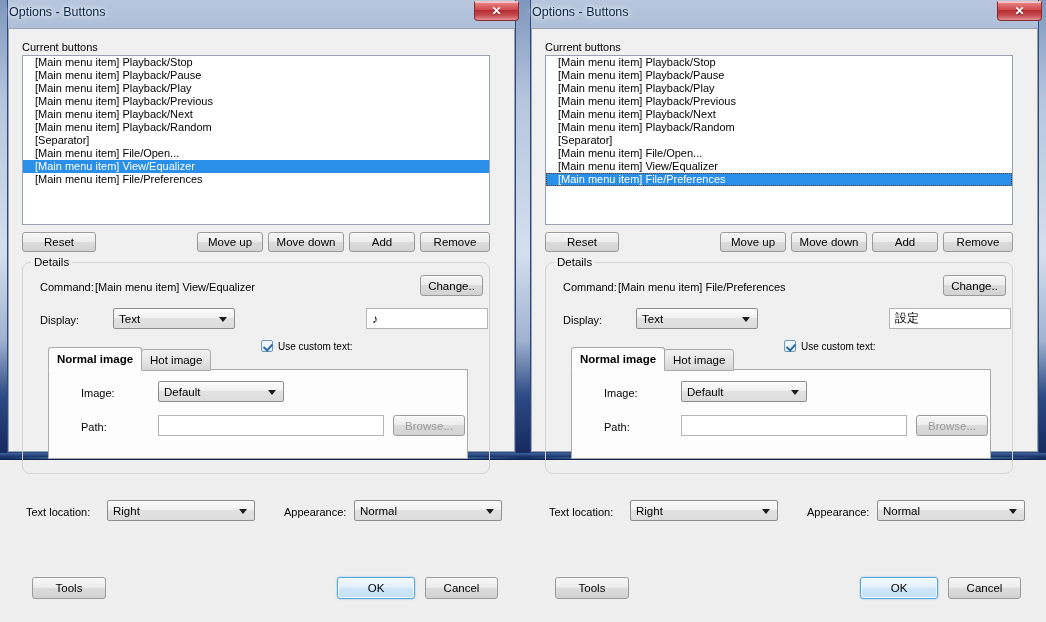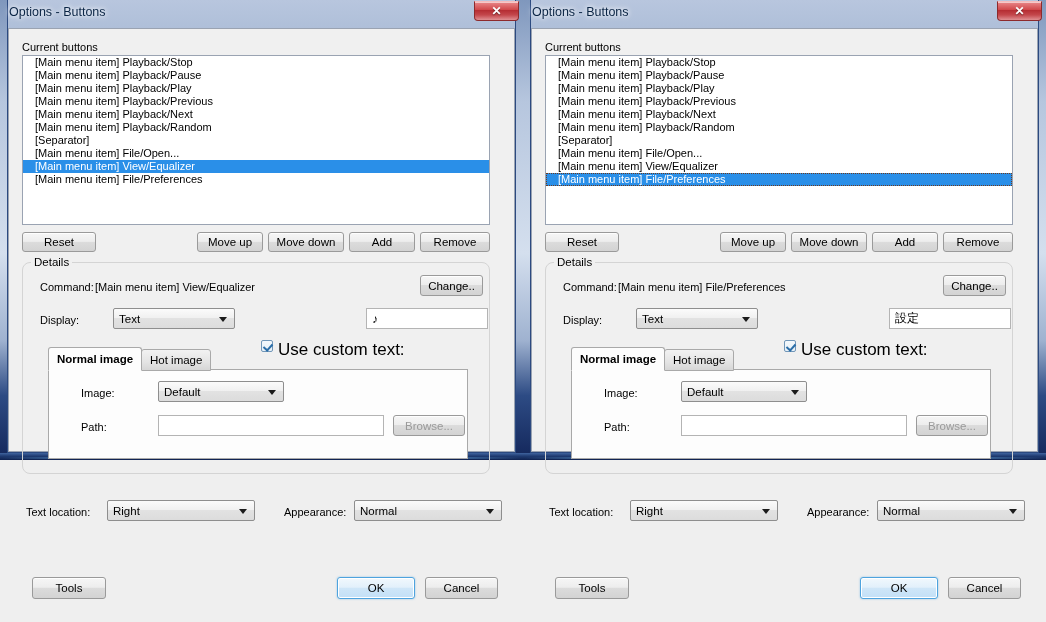--- a/index.html
+++ b/index.html
@@ -196,22 +196,22 @@
     background: #ffffff;
     border: 1px solid #b4b4b4;
     display: flex; align-items: center;
     padding-left: 5px;
     font-size: 12px;
     color: #000;
   }
 
   .checkbox-wrap {
     position: absolute;
-    display: flex; 
-    font-size: 17px;
+    display: flex; align-items: center;
+    font-size: 10px;
     white-space: nowrap;
     margin-top: 28px;
   }
   .checkbox-box {
     width: 12px; height: 12px;
     background: linear-gradient(to bottom, #f3f8fc, #e6f0f8);
     border: 1px solid #7096b8;
     border-radius: 2px;
     margin-right: 5px;
     position: relative;

